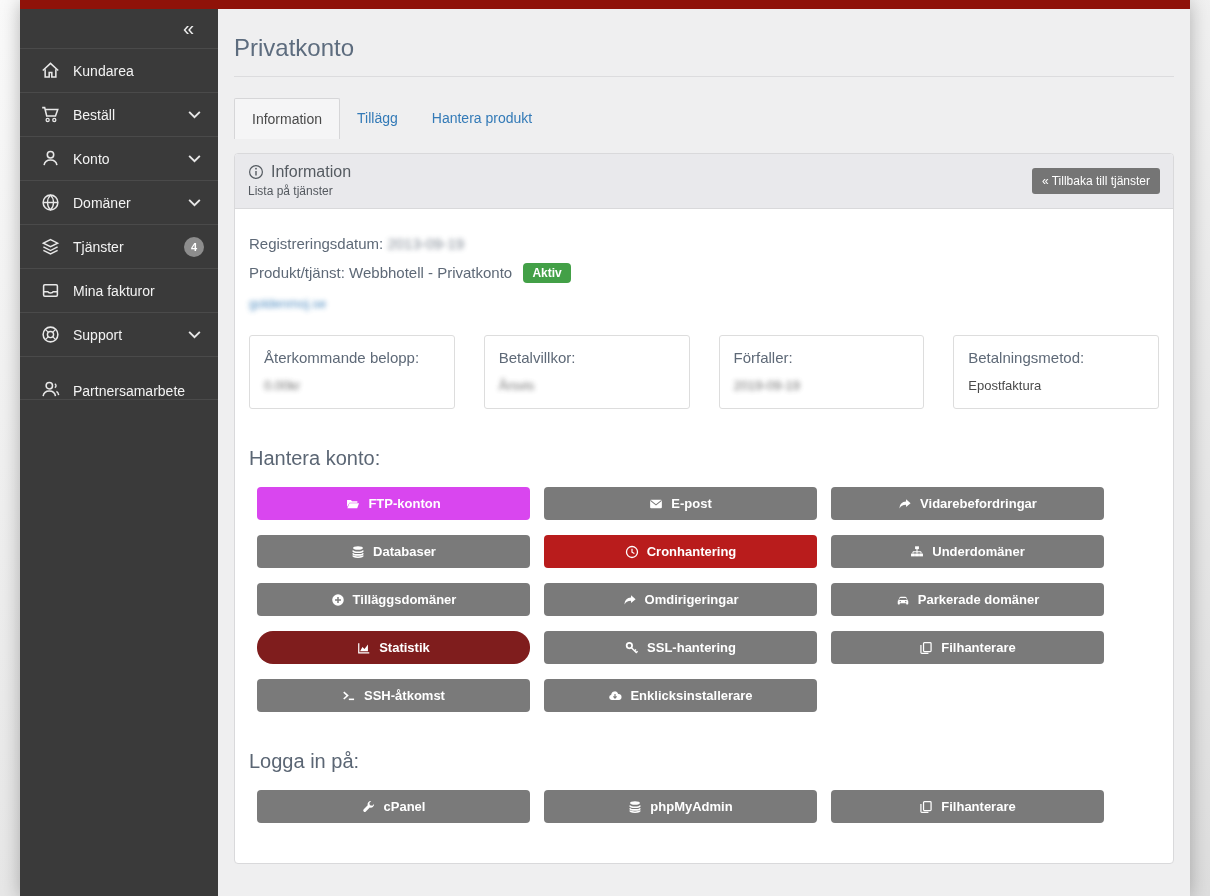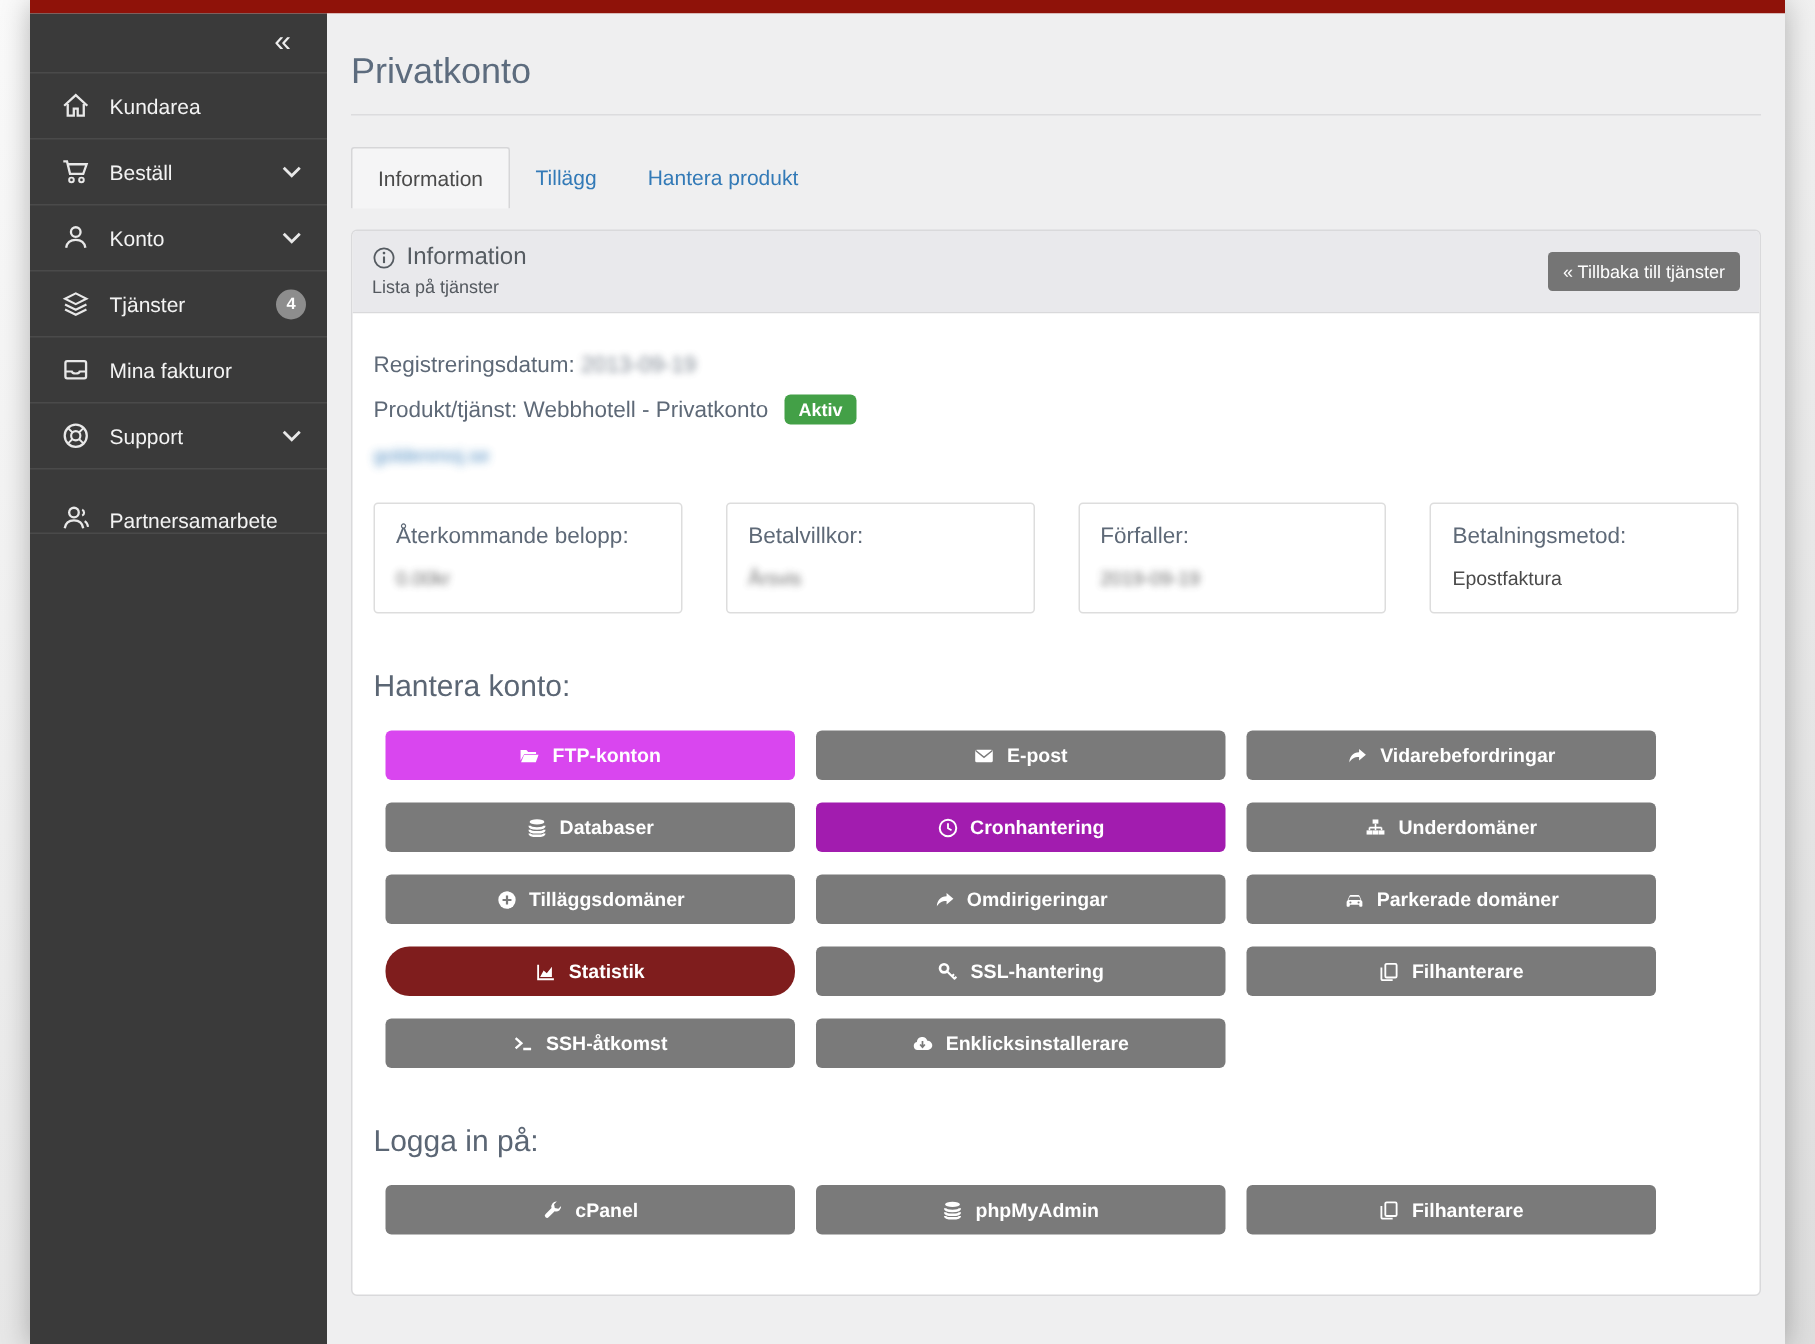--- a/index.html
+++ b/index.html
@@ -105,20 +105,34 @@
             </span>
           </div>
           <div class="nav-item">
             <span class="icon">
               <svg viewBox="0 0 16 16">
                 <circle cx="8" cy="4.8" r="2.7" fill="none" stroke="currentColor" stroke-width="1.3"></circle>
                 <path d="M2.6 13.6c.5-3.2 2.4-4.4 5.4-4.4s4.9 1.2 5.4 4.4" fill="none" stroke="currentColor" stroke-width="1.3"></path>
               </svg>
             </span>
             <span class="nav-label">Konto</span>
+            <span class="icon nav-chevron">
+              <svg viewBox="0 0 16 16">
+                <path d="M3.5 5.8 8 10.3l4.5-4.5" fill="none" stroke="currentColor" stroke-width="1.6"></path>
+              </svg>
+            </span>
+          </div>
+          <div class="nav-item">
+            <span class="icon">
+              <svg viewBox="0 0 16 16">
+                <circle cx="8" cy="8" r="6.2" fill="none" stroke="currentColor" stroke-width="1.3"></circle>
+                <path d="M1.8 8h12.4M8 1.8c-3.4 3.4-3.4 9 0 12.4 3.4-3.4 3.4-9 0-12.4z" fill="none" stroke="currentColor" stroke-width="1.1"></path>
+              </svg>
+            </span>
+            <span class="nav-label">Domäner</span>
             <span class="icon nav-chevron">
               <svg viewBox="0 0 16 16">
                 <path d="M3.5 5.8 8 10.3l4.5-4.5" fill="none" stroke="currentColor" stroke-width="1.6"></path>
               </svg>
             </span>
           </div>
           <div class="nav-item">
             <span class="icon">
               <svg viewBox="0 0 16 16">
                 <path d="M2 5.2 8 2.2l6 3-6 3-6-3z" fill="none" stroke="currentColor" stroke-width="1.2"></path>
@@ -260,21 +274,21 @@
                 <span class="icon">
                   <svg viewBox="0 0 16 16">
                     <ellipse cx="8" cy="3.4" rx="5.6" ry="2" fill="currentColor"></ellipse>
                     <path d="M2.4 6.3c0 2.7 11.2 2.7 11.2 0" fill="none" stroke="currentColor" stroke-width="1.9"></path>
                     <path d="M2.4 9.3c0 2.7 11.2 2.7 11.2 0" fill="none" stroke="currentColor" stroke-width="1.9"></path>
                     <path d="M2.4 12.1c0 2.5 11.2 2.5 11.2 0" fill="none" stroke="currentColor" stroke-width="1.9"></path>
                   </svg>
                 </span>
                 <span>Databaser</span>
               </button>
-              <button class="g-btn" style="background: #a21caf;">
+              <button class="g-btn" style="background: #b91c1c;">
                 <span class="icon">
                   <svg viewBox="0 0 16 16">
                     <circle cx="8" cy="8" r="6.3" fill="none" stroke="currentColor" stroke-width="1.5"></circle>
                     <path d="M8 4.3V8.2l2.7 1.5" fill="none" stroke="currentColor" stroke-width="1.4"></path>
                   </svg>
                 </span>
                 <span>Cronhantering</span>
               </button>
               <button class="g-btn" style="background: rgb(122, 122, 122);">
                 <span class="icon">

